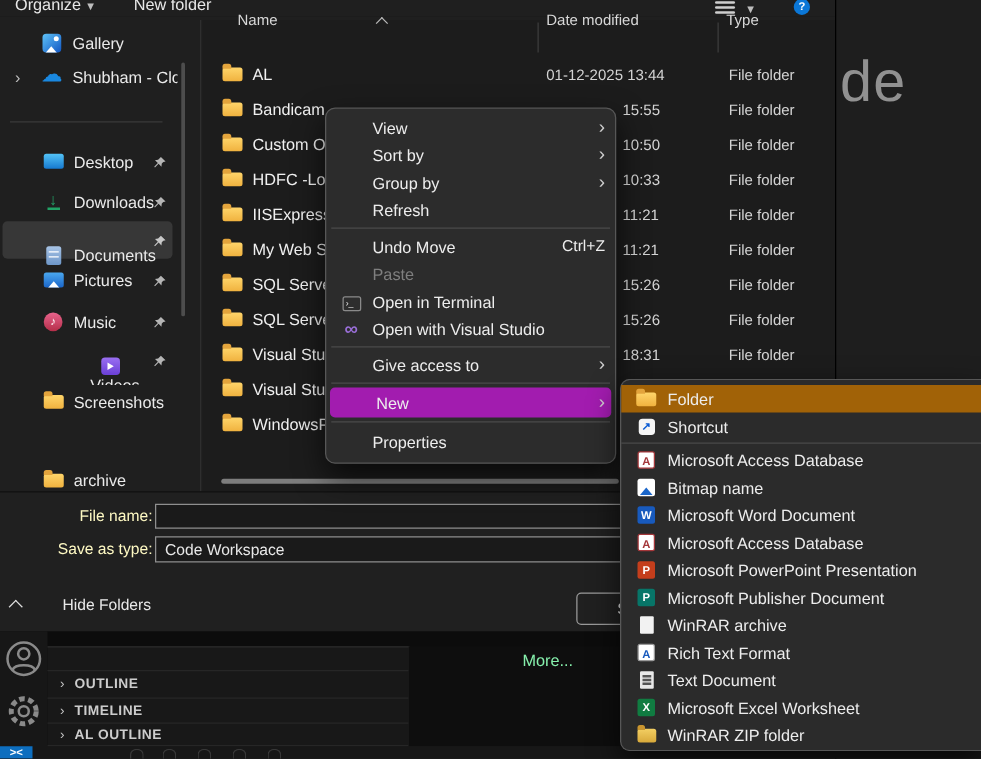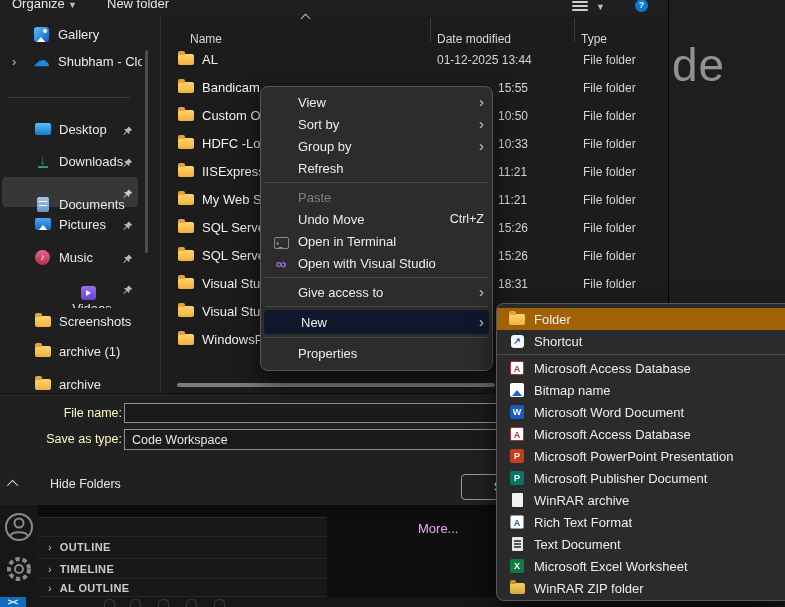--- a/index.html
+++ b/index.html
@@ -10,21 +10,21 @@
   
   .vsc-right{left:668px;top:0;width:117px;height:607px;background:#1e1e1e;border-left:1px solid #000;}
   .vsc-big-text{left:3px;top:38px;font-size:46px;font-weight:300;color:#919191;letter-spacing:1px;}
   .vsc-bottom{left:0;top:505px;width:785px;height:92px;background:#0c0c0c;}
   .vsc-activity{left:0;top:505px;width:38px;height:92px;background:#171717;}
   .vsc-panel{left:38px;top:517px;width:289px;height:78px;background:#181818;border-right:1px solid #2b2b2b;border-top:1px solid #2b2b2b;}
   .vsc-editor{left:327px;top:517px;width:341px;height:80px;background:#0e0e0e;}
   .panel-row{position:absolute;left:0;width:289px;height:20px;display:flex;align-items:center;border-top:1px solid #262626;}
   .panel-row .chev{color:#c5c5c5;font-size:11px;margin:0 8px 0 10px;}
   .panel-row .plabel{color:#cccccc;font-size:11px;font-weight:bold;letter-spacing:.4px;}
-  .more-link{left:418px;top:521px;font-size:13px;color:#f0abfc;}
+  .more-link{left:418px;top:521px;font-size:13px;color:#86efac;}
   .statusbar{left:0;top:597px;width:785px;height:10px;background:#171717;}
   .remote-badge{left:0;top:597px;width:26px;height:10px;background:#0d6ebf;color:#fff;font-size:9px;font-weight:bold;
                 display:flex;align-items:flex-start;justify-content:center;overflow:hidden;}
   .sb-glyph{position:absolute;top:599px;width:9px;height:8px;border:1px solid #5a5a5a;border-radius:50% 50% 0 0;border-bottom:none;opacity:.5;}
 
   
   .toolbar{left:0;top:0;width:668px;height:13px;background:#1f1f1f;border-bottom:1px solid #141414;overflow:hidden;}
   .tb-label{position:absolute;top:-4px;font-size:13px;color:#e8e8e8;}
   .tb-caret{position:absolute;top:0px;font-size:9px;color:#bdbdbd;}
   .hamburger{position:absolute;left:572px;top:1px;width:16px;}
@@ -59,21 +59,21 @@
   .pictures-ic::before{content:"";position:absolute;left:2px;bottom:-2px;border-left:6px solid transparent;border-right:6px solid transparent;border-bottom:7px solid #fff;}
   .music-ic{width:15px;height:15px;border-radius:50%;background:linear-gradient(#e8638c,#b52e49);color:#fff;font-size:9px;text-align:center;line-height:15px;}
   .videos-ic{width:15px;height:14px;background:linear-gradient(#9a6ff2,#6a3fd6);border-radius:3px;position:relative;}
   .videos-ic::before{content:"";position:absolute;left:5px;top:4px;border-top:3px solid transparent;border-bottom:3px solid transparent;border-left:5px solid #fff;}
   .cloud-ic{color:#1a88e0;font-size:16px;line-height:14px;font-weight:bold;}
   .gallery-ic{position:relative;width:15px;height:15px;background:linear-gradient(135deg,#5ec2f7,#1257c4);border-radius:3px;overflow:hidden;}
   .gallery-ic::before{content:"";position:absolute;left:1px;bottom:-2px;border-left:6px solid transparent;border-right:6px solid transparent;border-bottom:7px solid #fff;}
   .gallery-ic::after{content:"";position:absolute;right:2px;top:2px;width:4px;height:4px;border-radius:50%;background:#fff;}
 
   
-  .col-head{position:absolute;top:32px;font-size:12px;color:#d8d8d8;}
+  .col-head{position:absolute;top:9px;font-size:12px;color:#d8d8d8;}
   .sort-caret{left:302px;top:15px;width:6px;height:6px;border-left:1.5px solid #bbb;border-top:1.5px solid #bbb;transform:rotate(45deg);}
   .col-line{position:absolute;top:18px;width:1px;height:24px;background:#3c3c3c;}
   .rows{left:162px;top:46px;width:506px;}
   .frow{position:relative;width:506px;height:28px;}
   .frow .ficon{position:absolute;left:16px;top:8px;}
   .frow .nm{position:absolute;left:40px;top:6px;font-size:13px;color:#f0f0f0;white-space:nowrap;}
   .frow .dt{position:absolute;left:275px;top:7px;font-size:12px;color:#d4d4d4;white-space:nowrap;}
   .frow .dt.t2{left:336px;}
   .frow .tp{position:absolute;left:421px;top:7px;font-size:12px;color:#d4d4d4;}
   .hscroll{left:177px;top:383px;width:318px;height:4px;background:#7d7d7d;border-radius:2px;}
@@ -94,21 +94,21 @@
   
   .ctx{left:260px;top:86px;width:233px;background:#2c2c2c;border:1px solid #575757;border-radius:8px;
        box-shadow:0 10px 24px rgba(0,0,0,.65);padding:4px 0 5px;z-index:10;box-sizing:border-box;}
   .mi{height:22px;display:flex;align-items:center;font-size:13px;color:#ededed;padding:0 8px 0 8px;position:relative;}
   .mi.tall{height:24px;}
   .mi .mtxt{margin-left:29px;}
   .mi .mslot{position:absolute;left:10px;width:20px;text-align:center;}
   .mi .arrow{margin-left:auto;color:#cfcfcf;font-size:15px;line-height:12px;}
   .mi .shortcut{margin-left:auto;color:#ededed;font-size:12.5px;}
   .mi.disabled{color:#7f7f7f;}
-  .mi.hl{background:#0f172a;border-radius:4px;margin:0 3px;padding:0 5px;}
+  .mi.hl{background:#a21caf;border-radius:4px;margin:0 3px;padding:0 5px;}
   .mi.hl .mtxt{margin-left:32px;}
   .msep{height:1px;background:#4a4a4a;margin:3px 4px;}
   .term-ic{width:15px;height:12px;background:#2d2d2d;border:1px solid #8a8a8a;border-radius:2px;color:#e6e6e6;
            font-size:7px;line-height:11px;text-align:left;padding-left:2px;box-sizing:border-box;display:inline-block;}
   .vs-ic{color:#9a6fd8;font-size:15px;font-weight:bold;}
 
   
   .smenu{left:496px;top:303px;width:289px;height:298px;background:#2b2b2b;border:1px solid #575757;border-right:none;
          border-radius:8px 0 0 8px;box-shadow:0 10px 24px rgba(0,0,0,.65);padding:4px 0 3px;z-index:20;box-sizing:border-box;}
   .smi{height:22px;display:flex;align-items:center;font-size:13px;color:#ededed;position:relative;}
@@ -263,27 +263,20 @@
   </span>
 
   <div class="nav-item" style="top:309px;left:22px;">
     <span style="width:12px;flex:none;"></span>
     <span class="ic-slot">
         <span class="folder-ic"></span>
       </span>
     <span class="lbl">Screenshots</span>
   </div>
 
-  <div class="nav-item" style="top:339px;left:22px;">
-    <span style="width:12px;flex:none;"></span>
-    <span class="ic-slot">
-        <span class="folder-ic"></span>
-      </span>
-    <span class="lbl">archive (1)</span>
-  </div>
 
   <div class="nav-item" style="top:372px;left:22px;">
     <span style="width:12px;flex:none;"></span>
     <span class="ic-slot">
         <span class="folder-ic"></span>
       </span>
     <span class="lbl">archive</span>
   </div>
 
   <div class="abs sort-caret"></div>
@@ -425,26 +418,26 @@
       <span class="arrow">›</span>
     </div>
     <div class="mi">
       <span class="mtxt">Group by</span>
       <span class="arrow">›</span>
     </div>
     <div class="mi">
       <span class="mtxt">Refresh</span>
     </div>
     <div class="msep"></div>
+    <div class="mi">
+      <span class="mtxt">Undo Move</span>
+      <span class="shortcut">Ctrl+Z</span>
+    </div>
     <div class="mi disabled">
       <span class="mtxt">Paste</span>
-    </div>
-    <div class="mi">
-      <span class="mtxt">Undo Move</span>
-      <span class="shortcut">Ctrl+Z</span>
     </div>
     <div class="mi">
       <span class="mslot"><span class="term-ic">›_</span></span>
       <span class="mtxt">Open in Terminal</span>
     </div>
     <div class="mi">
       <span class="mslot vs-ic">∞</span>
       <span class="mtxt">Open with Visual Studio</span>
     </div>
     <div class="msep"></div>

